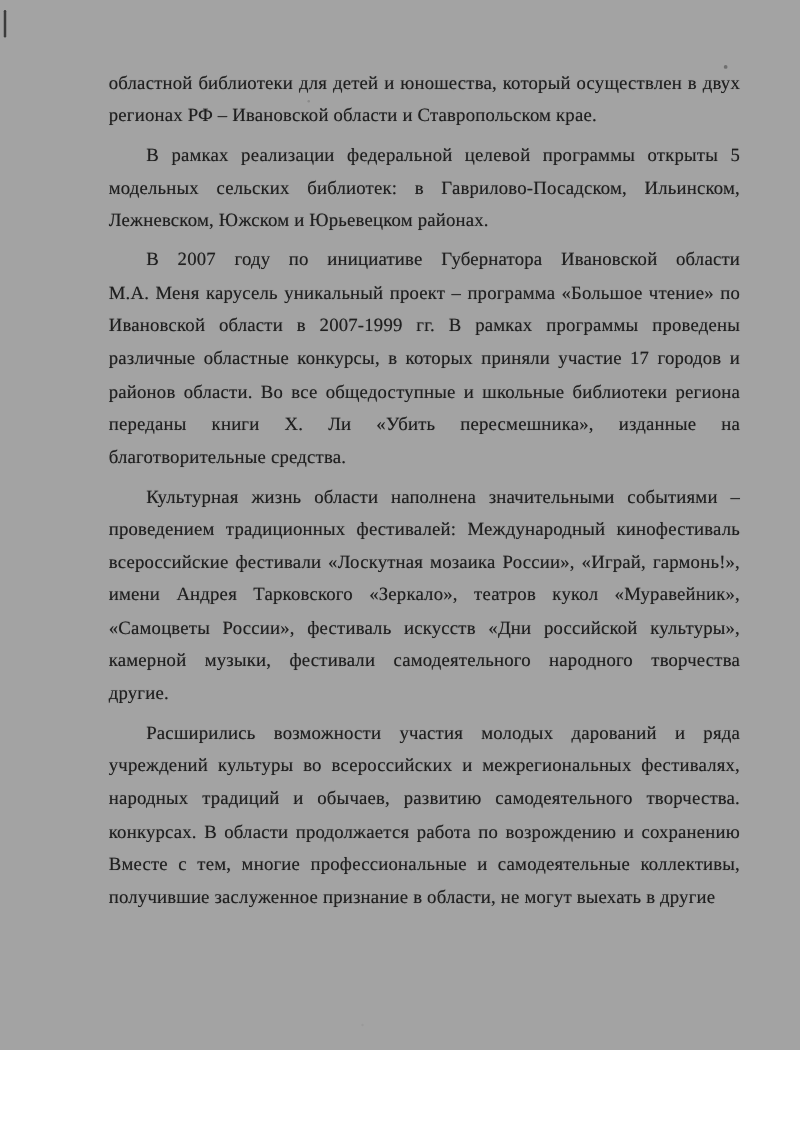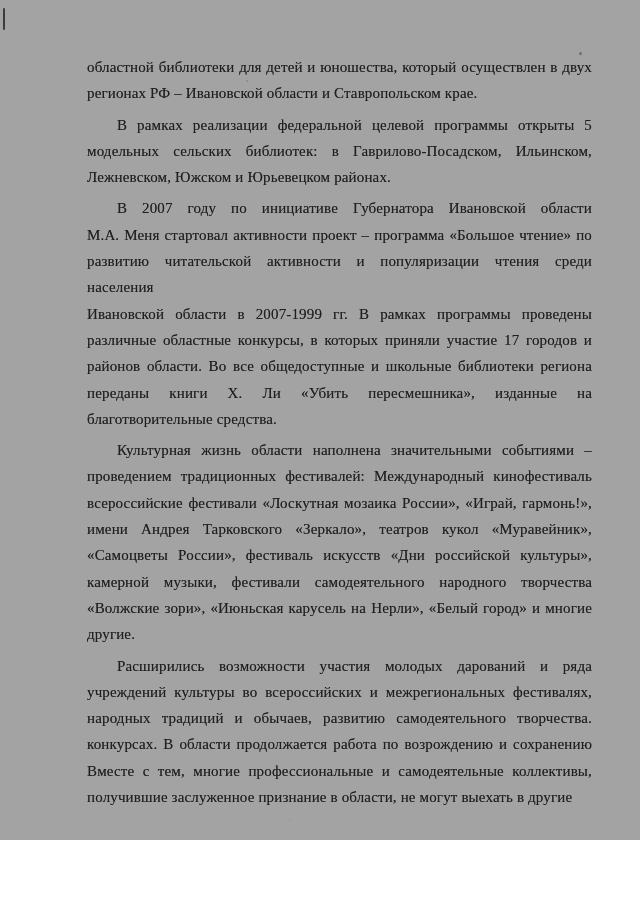--- a/index.html
+++ b/index.html
@@ -80,36 +80,34 @@
         <div class="line">областной библиотеки для детей и юношества, который осуществлен в двух</div>
         <div class="line last">регионах РФ – Ивановской области и Ставропольском крае.</div>
       </div>
       <div class="paragraph">
         <div class="line first-indent">В рамках реализации федеральной целевой программы открыты 5</div>
         <div class="line">модельных сельских библиотек: в Гаврилово-Посадском, Ильинском,</div>
         <div class="line last">Лежневском, Южском и Юрьевецком районах.</div>
       </div>
       <div class="paragraph">
         <div class="line first-indent">В 2007 году по инициативе Губернатора Ивановской области</div>
-        <div class="line">М.А. Меня стартовал активности проект – программа «Большое чтение» по</div>
-        <div class="line">развитию читательской активности и популяризации чтения среди населения</div>
+        <div class="line">М.А. Меня карусель уникальный проект – программа «Большое чтение» по</div>
         <div class="line">Ивановской области в 2007-1999 гг. В рамках программы проведены</div>
         <div class="line">различные областные конкурсы, в которых приняли участие 17 городов и</div>
         <div class="line">районов области. Во все общедоступные и школьные библиотеки региона</div>
         <div class="line">переданы книги Х. Ли «Убить пересмешника», изданные на</div>
         <div class="line last">благотворительные средства.</div>
       </div>
       <div class="paragraph">
         <div class="line first-indent">Культурная жизнь области наполнена значительными событиями –</div>
         <div class="line">проведением традиционных фестивалей: Международный кинофестиваль</div>
         <div class="line">всероссийские фестивали «Лоскутная мозаика России», «Играй, гармонь!»,</div>
         <div class="line">имени Андрея Тарковского «Зеркало», театров кукол «Муравейник»,</div>
         <div class="line">«Самоцветы России», фестиваль искусств «Дни российской культуры»,</div>
         <div class="line">камерной музыки, фестивали самодеятельного народного творчества</div>
-        <div class="line">«Волжские зори», «Июньская карусель на Нерли», «Белый город» и многие</div>
         <div class="line last">другие.</div>
       </div>
       <div class="paragraph">
         <div class="line first-indent">Расширились возможности участия молодых дарований и ряда</div>
         <div class="line">учреждений культуры во всероссийских и межрегиональных фестивалях,</div>
         <div class="line">народных традиций и обычаев, развитию самодеятельного творчества.</div>
         <div class="line">конкурсах. В области продолжается работа по возрождению и сохранению</div>
         <div class="line">Вместе с тем, многие профессиональные и самодеятельные коллективы,</div>
         <div class="line last">получившие заслуженное признание в области, не могут выехать в другие</div>
       </div>

